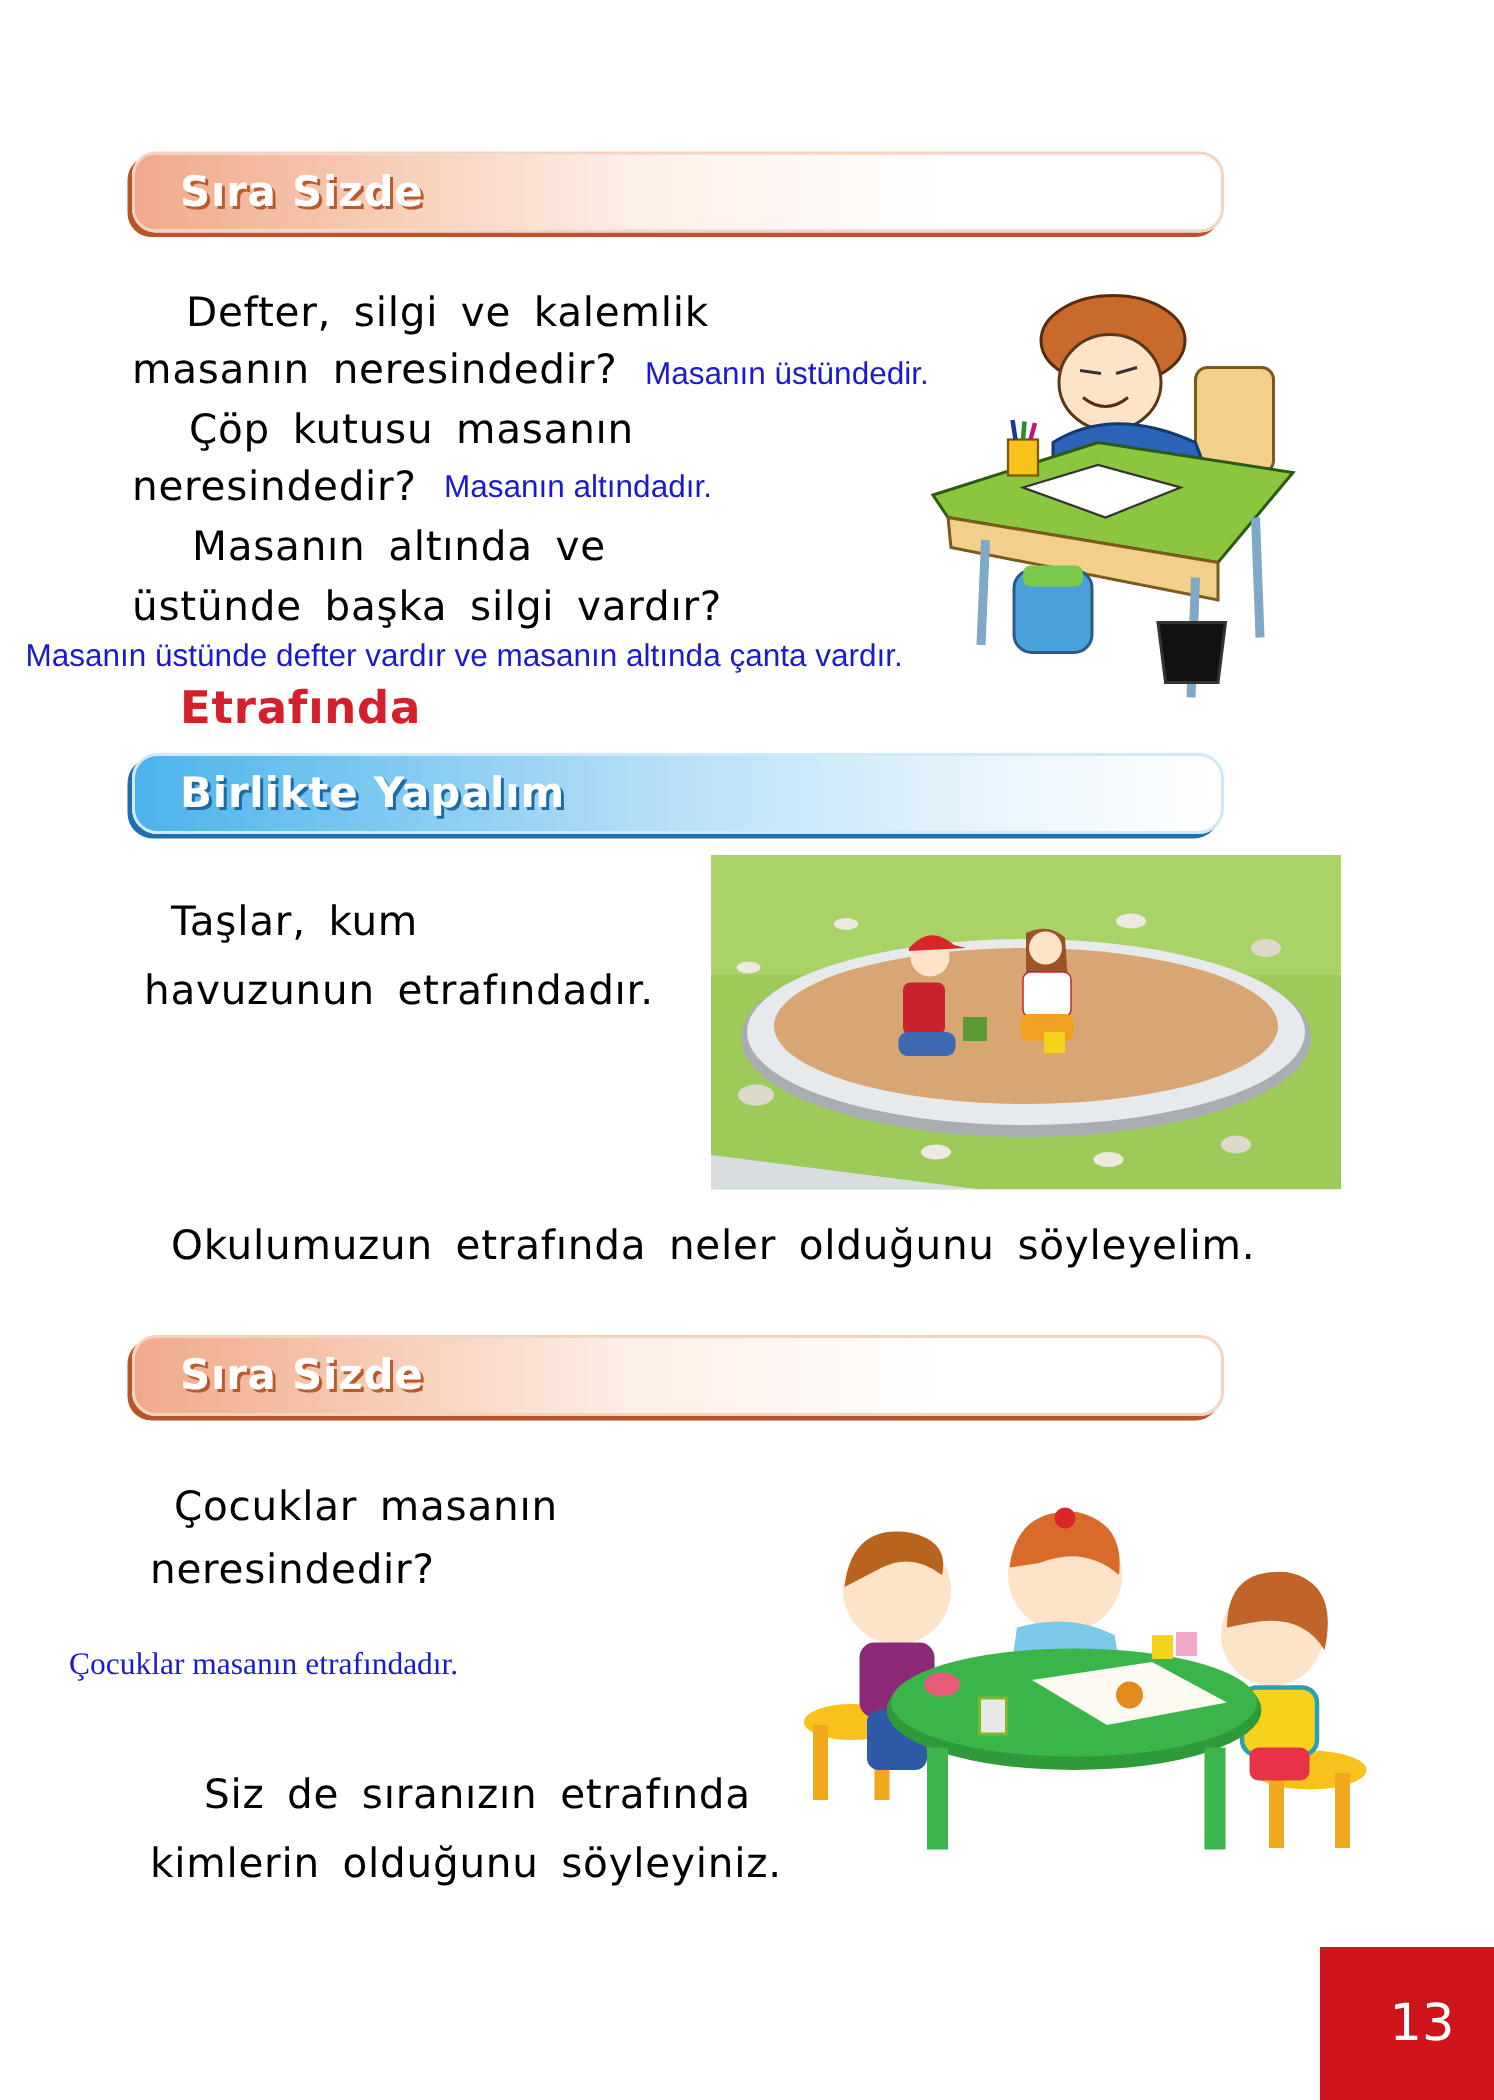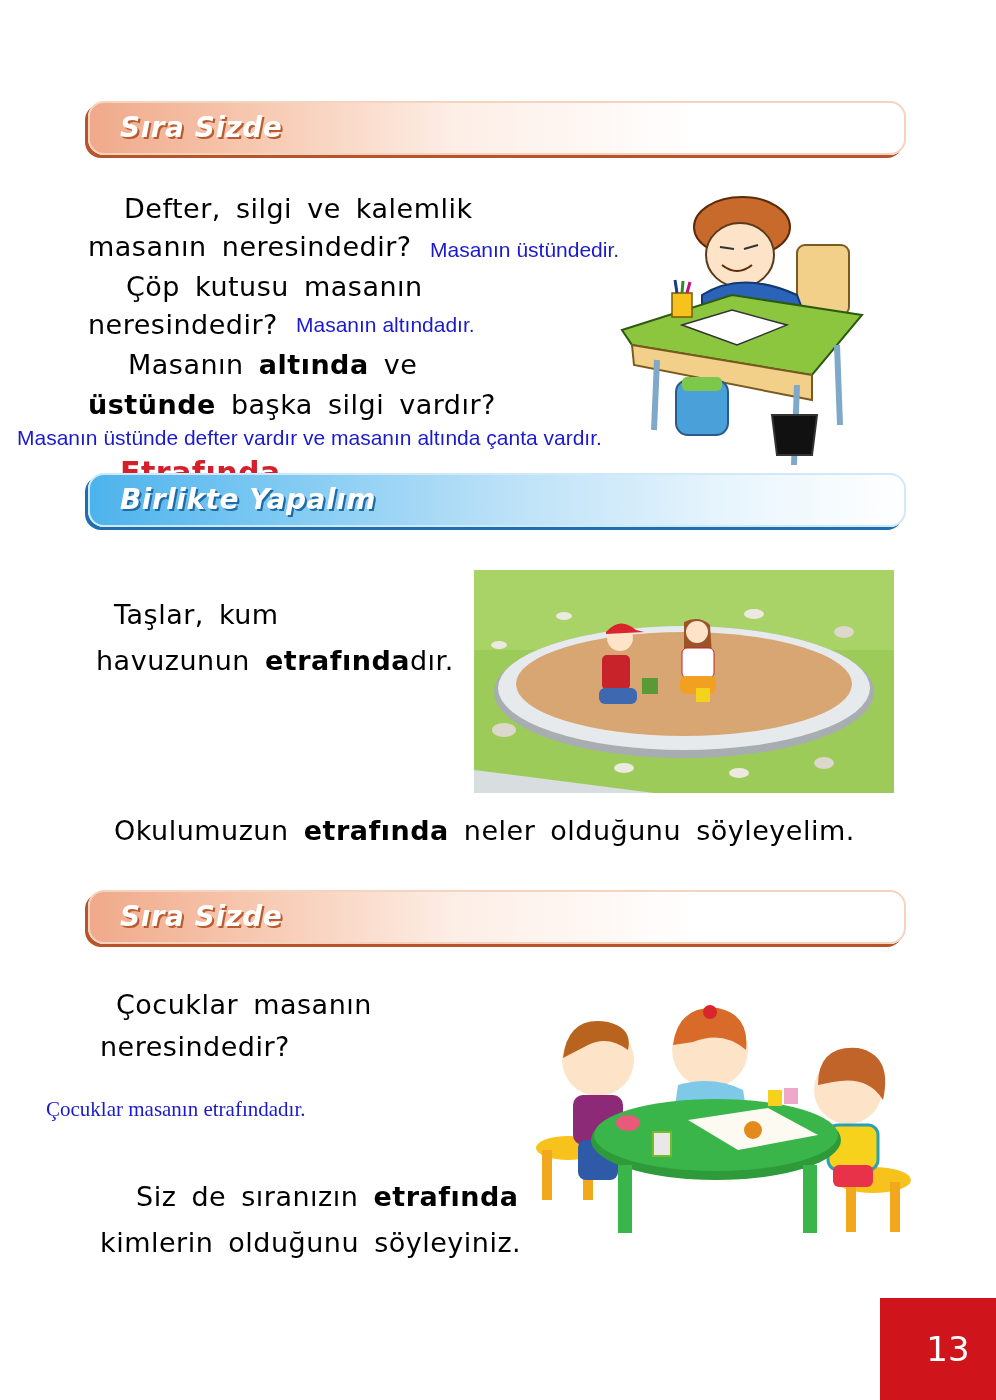--- a/index.html
+++ b/index.html
@@ -3,24 +3,23 @@
 <meta charset="utf-8">
 <style>
   html, body { margin:0; padding:0; }
   body {
     width:996px; height:1400px; position:relative; overflow:hidden;
     background:#ffffff;
     font-family:"DejaVu Sans", sans-serif;
     color:#111;
   }
   .banner {
-    position:absolute; left:88px; width:818px; height:54px;
+    position:absolute; left:88px; width:728px; height:54px;
     border-radius:16px;
     box-sizing:border-box;
-    font-style:italic;
   }
   .banner.orange {
     background:linear-gradient(90deg,#f0a98a 0%,#f7cbb4 22%,#fdeee6 45%,#ffffff 75%,#ffffff 100%);
     border:2px solid #f4d3bf;
     box-shadow:-3px 3px 0 #b8532a;
   }
   .banner.blue {
     background:linear-gradient(90deg,#4db3ec 0%,#7cc8f2 22%,#b9e0f7 50%,#eaf6fd 80%,#ffffff 100%);
     border:2px solid #cfe9f8;
     box-shadow:-3px 3px 0 #1f6fae;
@@ -31,21 +30,21 @@
     font-size:28px; color:#fff; letter-spacing:0.5px;
   }
   .banner.orange .banner-title { text-shadow:2px 2px 0 #b85c30; }
   .banner.blue .banner-title { text-shadow:2px 2px 0 #1e6aa5; }
 
   .txt {
     position:absolute; font-family:"DejaVu Sans", sans-serif;
     font-size:27px; line-height:38px; color:#000000; white-space:nowrap;
     letter-spacing:0.5px; word-spacing:6px;
   }
-  .txt b { font-weight:bold; }
+  .txt b { font-weight:normal; }
   .ans {
     position:absolute; font-family:"Liberation Sans", sans-serif;
     font-size:21px; color:#1a1acc; white-space:nowrap;
   }
   .red {
     position:absolute; font-family:"DejaVu Sans", sans-serif; font-weight:bold;
     font-size:30px; color:#d3202a; letter-spacing:0.5px;
   }
   .illus { position:absolute; }
   .page-num {
@@ -101,21 +100,21 @@
   <line x1="45" y1="175" x2="42" y2="245" stroke="#7fa8c9" stroke-width="6"></line>
   <line x1="185" y1="200" x2="182" y2="280" stroke="#7fa8c9" stroke-width="6"></line>
   <line x1="225" y1="160" x2="228" y2="240" stroke="#7fa8c9" stroke-width="6"></line>
 
   <rect x="64" y="195" width="52" height="55" rx="12" fill="#4aa0d8" stroke="#2a5a8a" stroke-width="2"></rect>
   <rect x="70" y="192" width="40" height="14" rx="5" fill="#7cc84a"></rect>
 
   <polygon points="160,230 205,230 200,270 165,270" fill="#111" stroke="#333" stroke-width="2"></polygon>
 </svg>
 
-<div class="banner blue" style="top:473px;">
+<div class="banner blue" style="top:502px;border-radius:17px;">
   <span class="banner-title">Birlikte Yapalım</span>
 </div>
 
 <div class="txt" style="left:114px; top:596px;">Taşlar, kum</div>
 <div class="txt" style="left:96px; top:642px;"><span>havuzunun </span><b>etrafında</b><span>dır.</span></div>
 
 <svg class="illus" style="left:474px; top:570px;" width="420" height="223" viewBox="0 0 420 223">
   <rect x="0" y="0" width="420" height="223" fill="#9ccb5a"></rect>
   <rect x="0" y="0" width="420" height="80" fill="#a9d267"></rect>
   <path d="M0 200 L180 223 L0 223 Z" fill="#d8dde0"></path>

